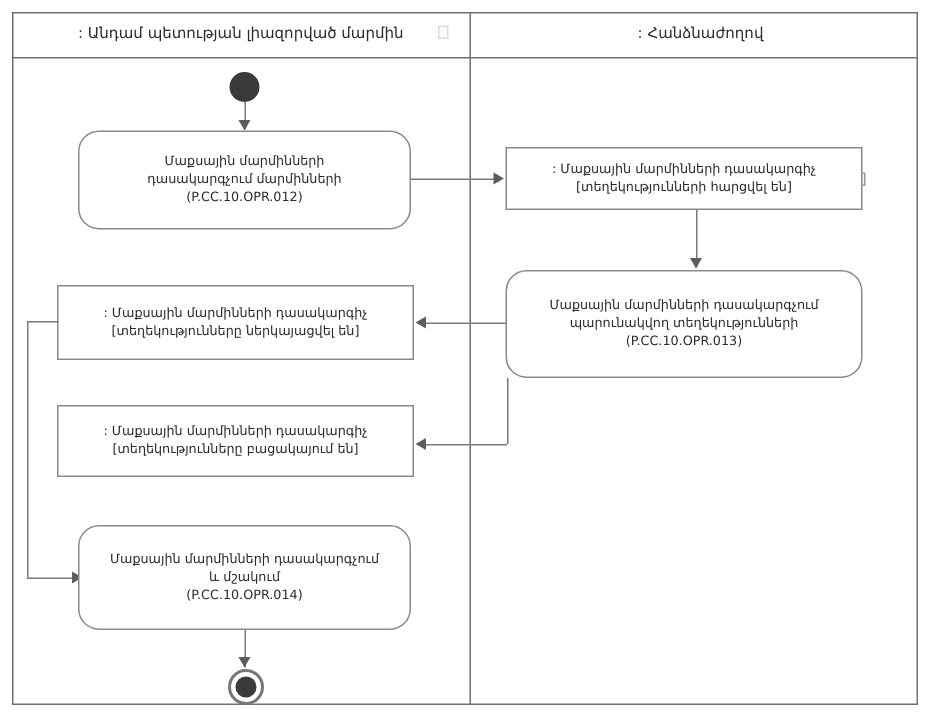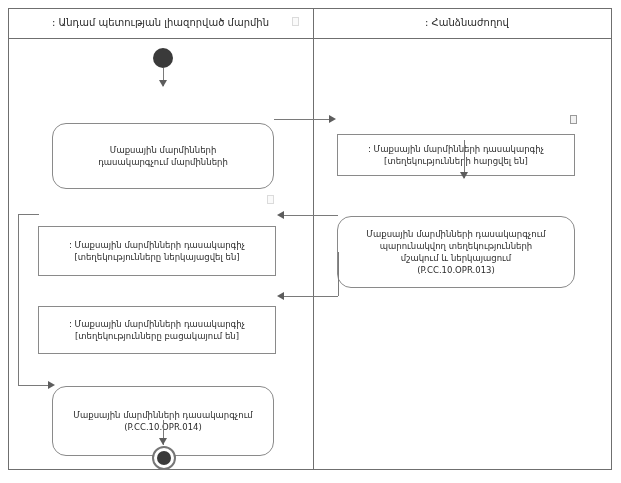--- a/index.html
+++ b/index.html
@@ -72,21 +72,20 @@
     border: 1px solid #8a8a8a;
     background: #ffffff;
     color: #2b2b2b;
     font-size: 8.5px;
     line-height: 12px;
     text-align: center;
     display: flex;
     align-items: center;
     justify-content: center;
     padding: 2px 4px;
-    margin-top: 36px;
   }
   .node .lines { width: 100%; }
   .node .ln { display: block; white-space: nowrap; }
 
   .action { border-radius: 14px; }
   .object { border-radius: 0; align-items: center; }
 
   
   .init-node {
     position: absolute;
@@ -169,41 +168,41 @@
   <div class="tick-mark" style="left:267px; top:195px; opacity:.35;"></div>
 
   <div class="init-node" style="left:153px; top:48px;"></div>
   <div class="edge v" style="left:163px; top:68px; height:18px;"></div>
   <div class="arrow down" style="left:159px; top:80px;"></div>
 
   <div class="node action" style="left:52px; top:87px; width:222px; height:66px;">
     <span class="lines">
       <span class="ln">Մաքսային մարմինների</span>
       <span class="ln">դասակարգչում մարմինների</span>
+      <span class="ln">(P.CC.10.OPR.012)</span>
     </span>
   </div>
 
   <div class="edge h" style="left:274px; top:119px; width:58px;"></div>
   <div class="arrow right" style="left:329px; top:115px;"></div>
 
   <div class="node object" style="left:337px; top:98px; width:238px; height:42px;">
     <span class="lines">
       <span class="ln">: Մաքսային մարմինների դասակարգիչ</span>
       <span class="ln">[տեղեկությունների հարցվել են]</span>
     </span>
   </div>
 
   <div class="edge v" style="left:464px; top:140px; height:38px;"></div>
   <div class="arrow down" style="left:460px; top:172px;"></div>
 
   <div class="node action" style="left:337px; top:180px; width:238px; height:72px;">
     <span class="lines">
       <span class="ln">Մաքսային մարմինների դասակարգչում</span>
       <span class="ln">պարունակվող տեղեկությունների</span>
-      <span class="ln">մշակում և ներկայացում</span>
       <span class="ln">(P.CC.10.OPR.013)</span>
     </span>
   </div>
 
   <div class="edge h" style="left:280px; top:215px; width:58px;"></div>
   <div class="arrow left" style="left:277px; top:211px;"></div>
 
   <div class="edge v" style="left:338px; top:252px; height:44px;"></div>
   <div class="edge h" style="left:280px; top:296px; width:58px;"></div>
   <div class="arrow left" style="left:277px; top:292px;"></div>
@@ -223,20 +222,21 @@
   </div>
 
   <div class="edge h" style="left:18px; top:214px; width:21px;"></div>
   <div class="edge v" style="left:18px; top:214px; height:171px;"></div>
   <div class="edge h" style="left:18px; top:385px; width:34px;"></div>
   <div class="arrow right" style="left:48px; top:381px;"></div>
 
   <div class="node action" style="left:52px; top:350px; width:222px; height:70px;">
     <span class="lines">
       <span class="ln">Մաքսային մարմինների դասակարգչում</span>
+      <span class="ln">և մշակում</span>
       <span class="ln">(P.CC.10.OPR.014)</span>
     </span>
   </div>
 
   <div class="edge v" style="left:163px; top:420px; height:25px;"></div>
   <div class="arrow down" style="left:159px; top:438px;"></div>
 
   <div class="final-node" style="left:152px; top:446px;"></div>
 
 </div>

